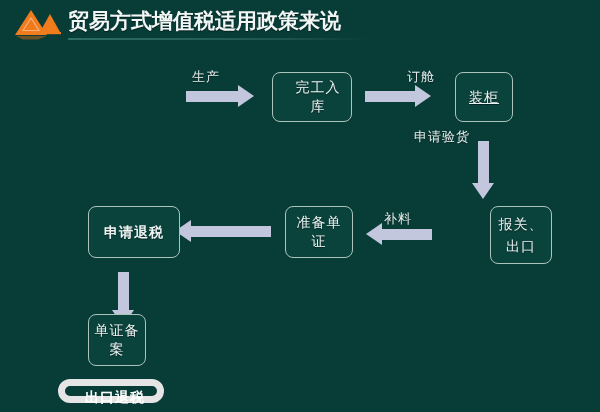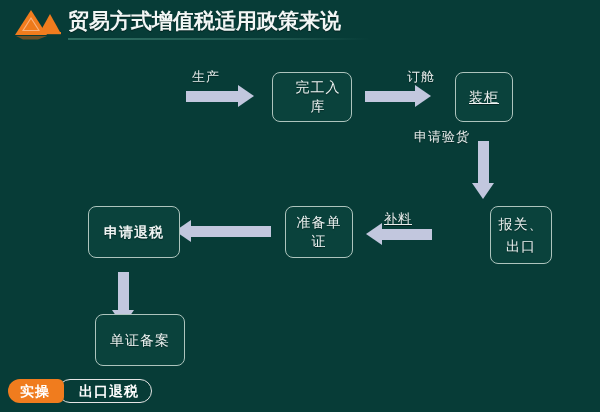--- a/index.html
+++ b/index.html
@@ -124,21 +124,21 @@
     font-weight: bold;
     letter-spacing: 1px;
     line-height: 24px;
     z-index: 2;
   }
   #badge-secondary {
     position: absolute;
     left: 58px; top: 7px;
     height: 24px;
     padding: 0 12px 0 20px;
-    border: 1px solid #e5e5e5;
+    border: 7px solid #e5e5e5;
     border-radius: 13px;
     background: #073c37;
     color: #ffffff;
     font-size: 14px;
     font-weight: bold;
     letter-spacing: 1px;
     line-height: 22px;
     z-index: 1;
   }
 </style>
@@ -188,21 +188,21 @@
 
   <div>
     <div class="arrow-shaft-v" style="left:478px; top:95px; width:11px; height:42px;"></div>
     <div class="arrow-head-d" style="left:472px; top:137px;"></div>
   </div>
 
   <div class="node" style="left:453px; top:160px; width:62px; height:58px; line-height:22px;margin-left:37px;">
     <span><span>报关、</span><br><span>出口</span></span>
   </div>
 
-  <div class="edge-label" style="left:384px; top:164px;text-decoration:underline;">补料</div>
+  <div class="edge-label" style="left:384px; top:164px;">补料</div>
   <div>
     <div class="arrow-shaft-h" style="left:382px; top:183px; width:50px; height:11px;"></div>
     <div class="arrow-head-l" style="left:366px; top:177px;"></div>
   </div>
 
   <div class="node" style="left:285px; top:160px; width:68px; height:52px;">
     <span>准备单证</span>
   </div>
 
   <div>
@@ -212,22 +212,21 @@
 
   <div class="node" style="left:88px; top:160px; width:92px; height:52px;font-weight:bold;">
     <span>申请退税</span>
   </div>
 
   <div>
     <div class="arrow-shaft-v" style="left:118px; top:226px; width:11px; height:38px;"></div>
     <div class="arrow-head-d" style="left:112px; top:264px;"></div>
   </div>
 
-  <div class="node" style="left:95px; top:268px; width:90px; height:52px;">
+  <div class="node" style="left:88px; top:268px; width:58px; height:52px;">
     <span>单证备案</span>
   </div>
 
 </div>
 
 <div id="footer">
   <div id="badge-secondary">出口退税</div>
-  <div id="badge-primary">实操</div>
 </div>
 
 </body></html>

